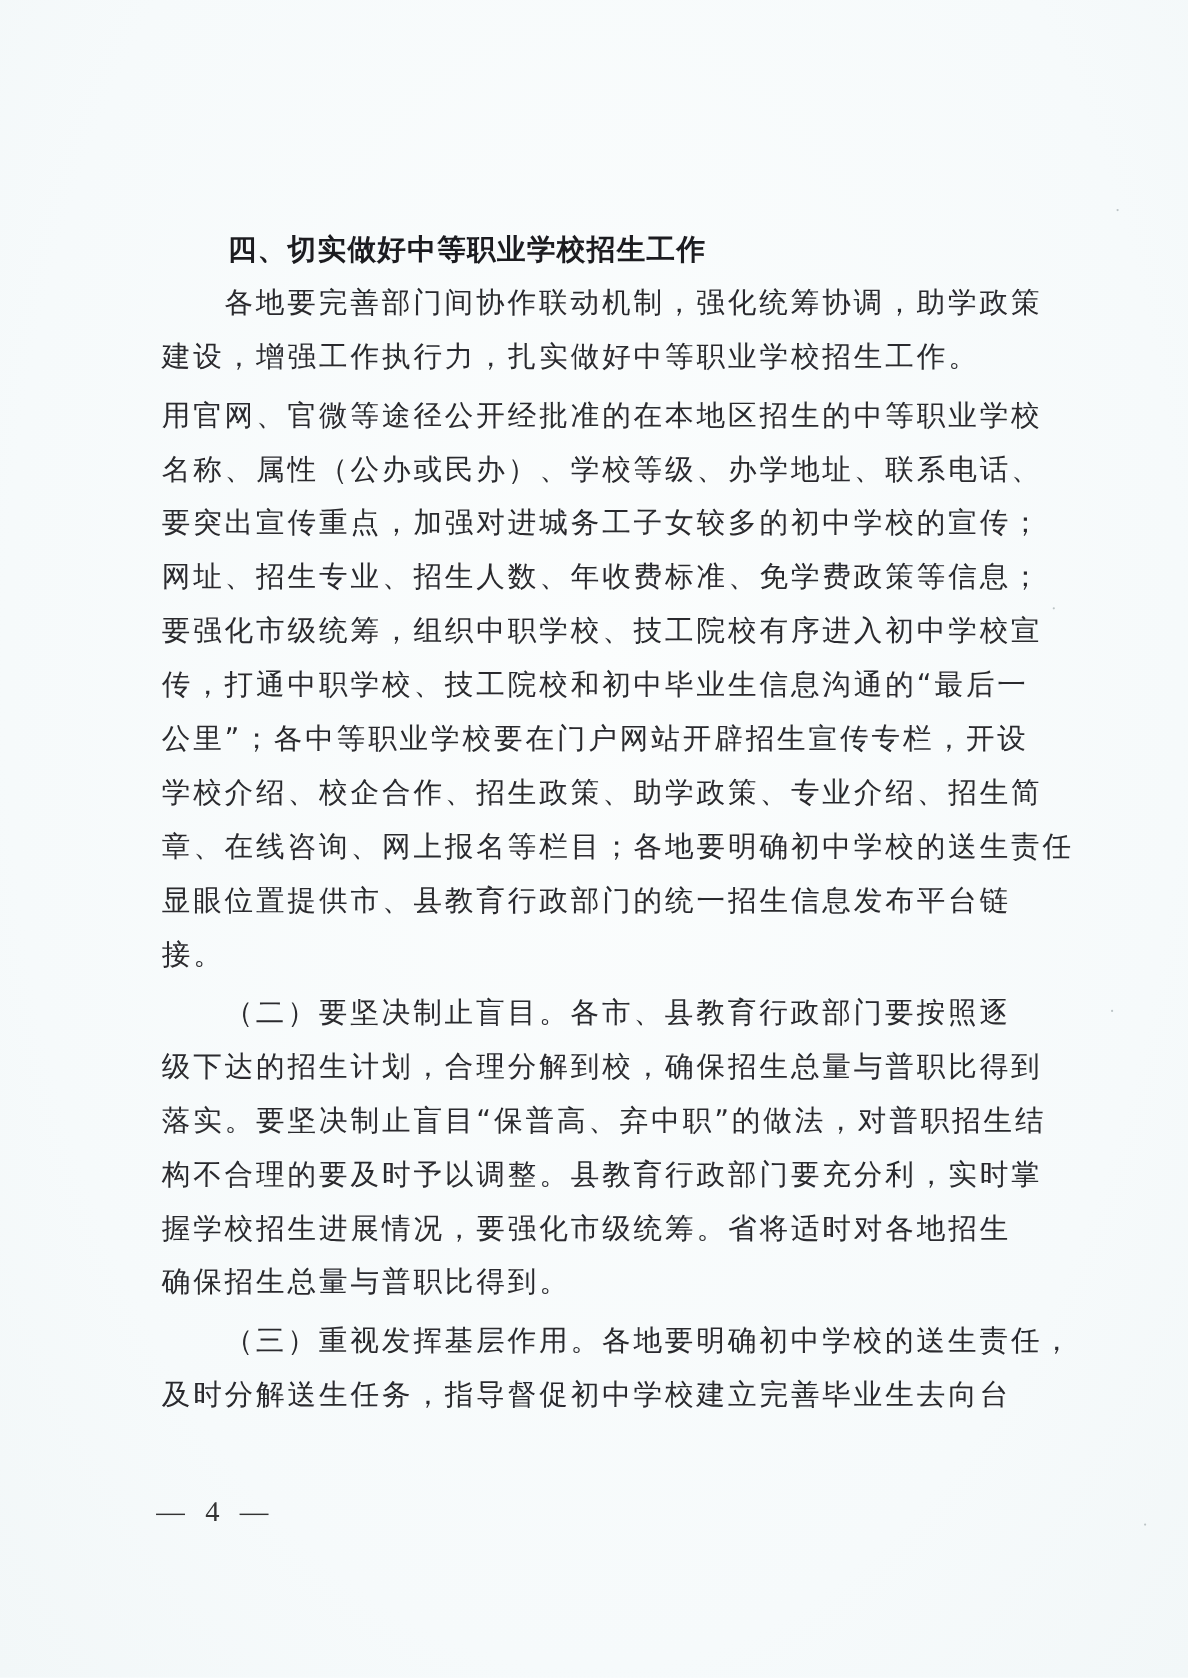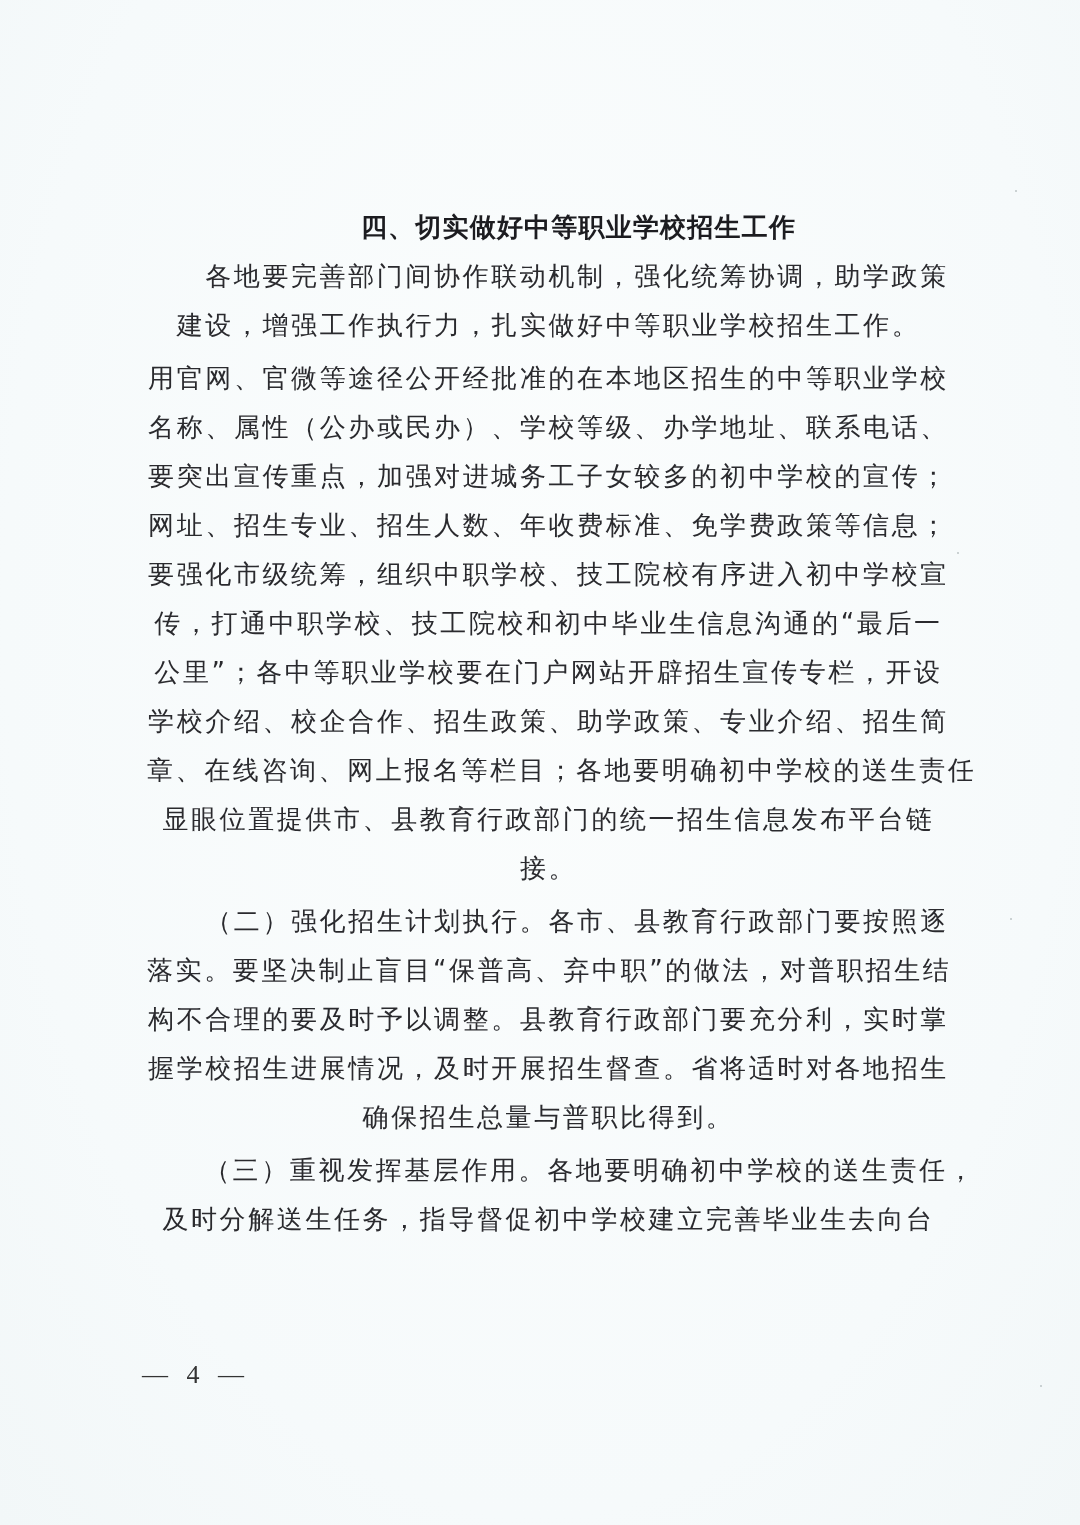--- a/index.html
+++ b/index.html
@@ -28,21 +28,20 @@
       top: 203px;
       width: 803px;
     }
     .line {
       height: 49px;
       line-height: 49px;
       font-size: 26px;
       white-space: nowrap;
       letter-spacing: 2.6px;
       font-family: "DejaVu Sans", sans-serif;
-      text-align: center;
     }
     .heading {
       font-weight: bold;
       letter-spacing: 1.2px;
       padding-left: 60px;
       color: #1c1c20;
     }
     .indent { padding-left: 57px; }
     .para-gap { height: 4px; }
     .page-number {
@@ -87,24 +86,25 @@
       <div class="line">公里”；各中等职业学校要在门户网站开辟招生宣传专栏，开设</div>
       <div class="line">学校介绍、校企合作、招生政策、助学政策、专业介绍、招生简</div>
       <div class="line">章、在线咨询、网上报名等栏目；各地要明确初中学校的送生责任</div>
       <div class="line">显眼位置提供市、县教育行政部门的统一招生信息发布平台链</div>
       <div class="line">接。</div>
     </div>
 
     <div class="para-gap"></div>
 
     <div>
-      <div class="line indent">（二）强化招生计划执行。各市、县教育行政部门要按照逐</div>
+      <div class="line indent">（二）要坚决制止盲目。各市、县教育行政部门要按照逐</div>
+      <div class="line">级下达的招生计划，合理分解到校，确保招生总量与普职比得到</div>
       <div class="line">落实。要坚决制止盲目“保普高、弃中职”的做法，对普职招生结</div>
       <div class="line">构不合理的要及时予以调整。县教育行政部门要充分利，实时掌</div>
-      <div class="line">握学校招生进展情况，及时开展招生督查。省将适时对各地招生</div>
+      <div class="line">握学校招生进展情况，要强化市级统筹。省将适时对各地招生</div>
       <div class="line">确保招生总量与普职比得到。</div>
     </div>
 
     <div class="para-gap"></div>
 
     <div>
       <div class="line indent">（三）重视发挥基层作用。各地要明确初中学校的送生责任，</div>
       <div class="line">及时分解送生任务，指导督促初中学校建立完善毕业生去向台</div>
     </div>
 

